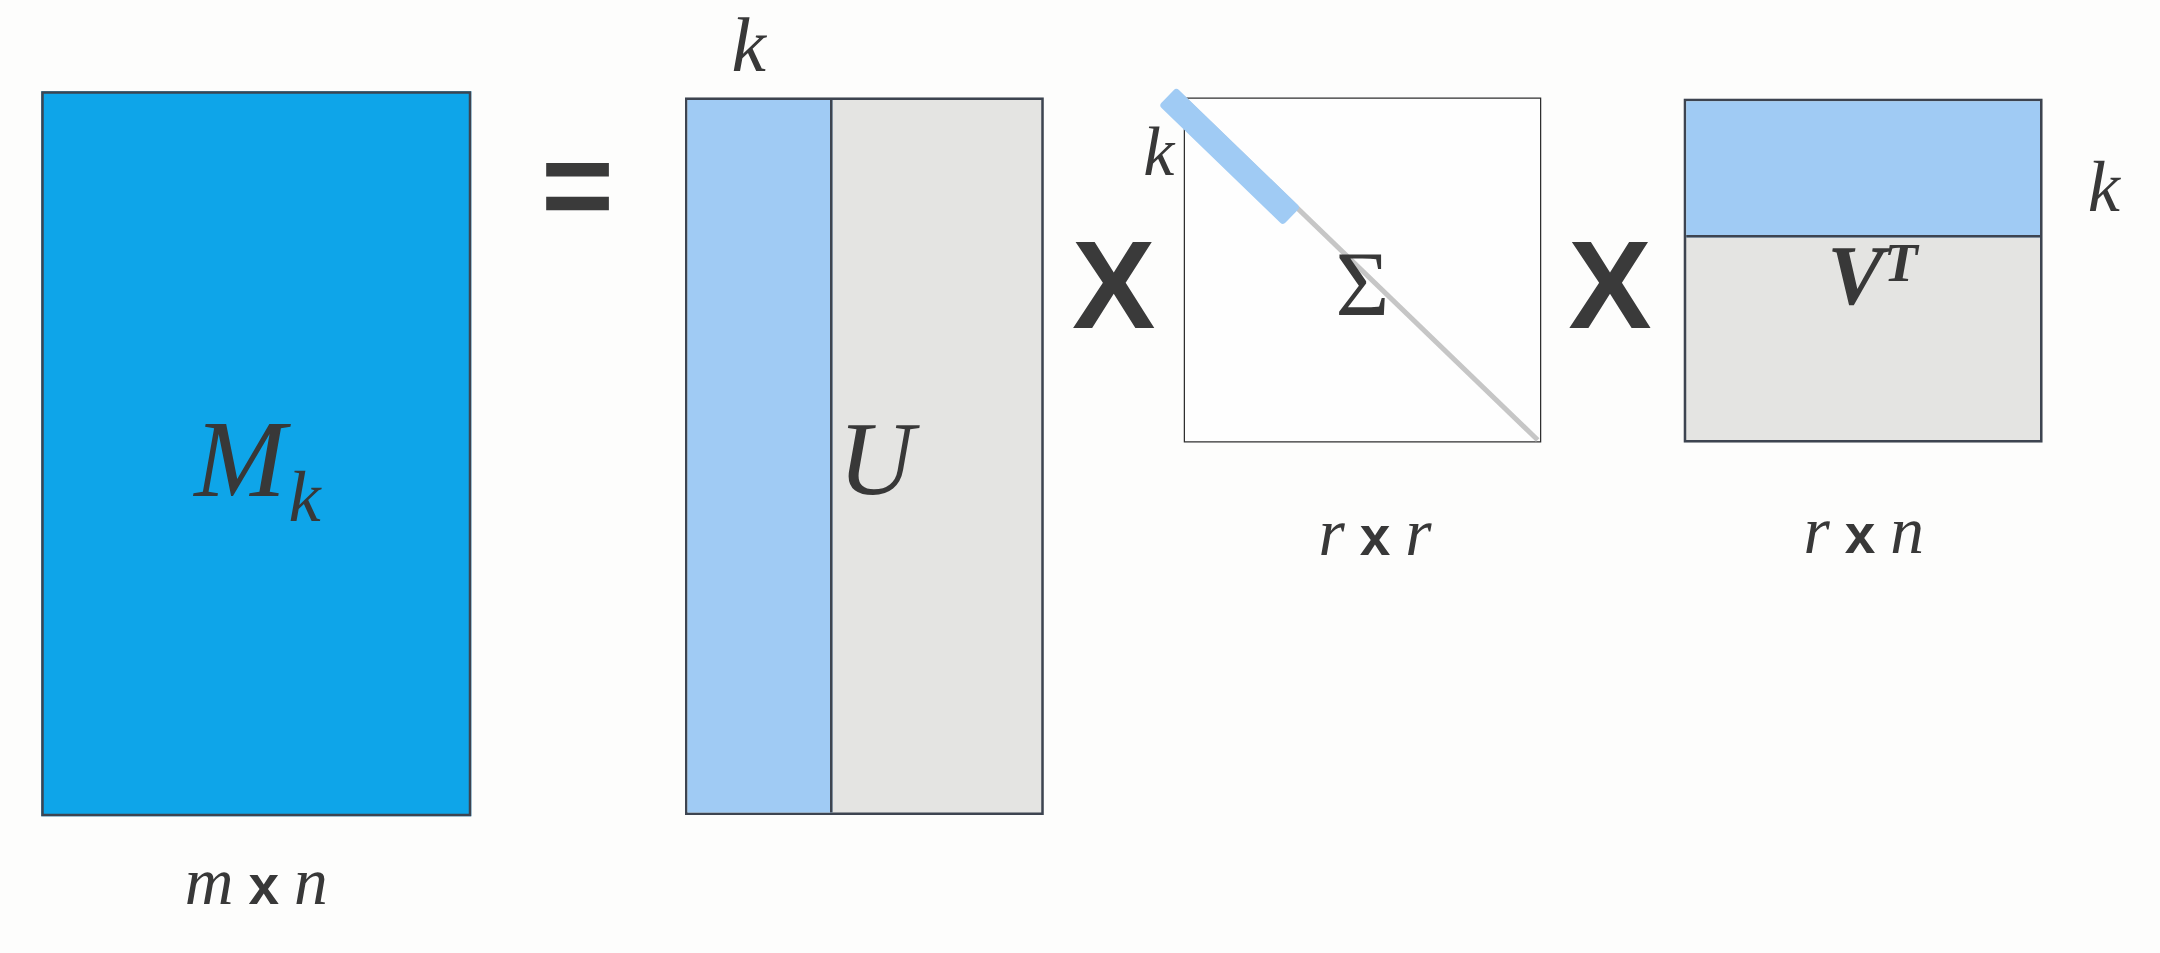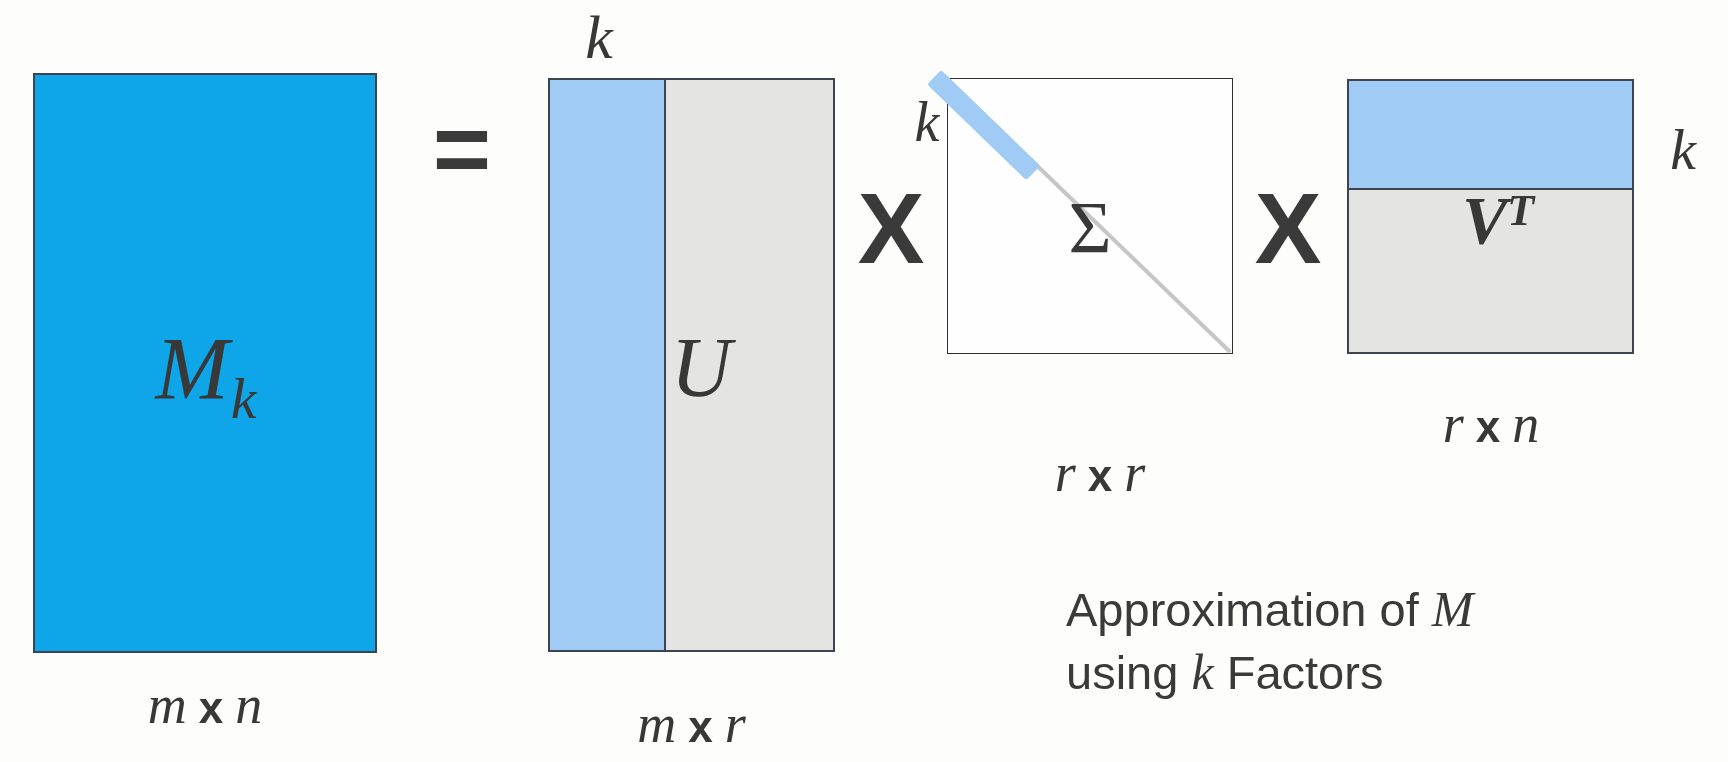--- a/index.html
+++ b/index.html
@@ -44,21 +44,21 @@
       font-family:"Liberation Sans", sans-serif;font-weight:700;color:#3a3a3a;}
   .op-equals{left:423px;top:104px;width:78px;height:88px;font-size:100px;}
   .op-x1{left:852px;top:180px;width:78px;height:96px;font-size:100px;}
   .op-x2{left:1249px;top:180px;width:78px;height:96px;font-size:100px;}
 
   
   .dim-label{position:absolute;text-align:center;font-style:italic;font-size:54px;line-height:64px;white-space:nowrap;}
   .dim-x{font-family:"Liberation Sans", sans-serif;font-weight:700;font-style:normal;font-size:44px;margin:0 12px;}
   .dim-mn{left:33px;top:673px;width:344px;}
   .dim-mr{left:548px;top:692px;width:287px;}
-  .dim-rr{left:1000px;top:394px;width:200px;margin-top:47px;}
+  .dim-rr{left:1000px;top:394px;width:200px;}
   .dim-rn{left:1376px;top:392px;width:230px;text-align:center;}
 
   
   .caption{position:absolute;left:1066px;top:578px;font-family:"Liberation Sans", sans-serif;
            font-size:47px;line-height:62px;color:#3a3a3a;white-space:nowrap;}
   .caption .math{font-family:"Liberation Serif", serif;font-style:italic;font-size:50px;}
 </style>
 </head>
 <body>
 
@@ -73,23 +73,20 @@
     <span>m</span><span class="dim-x">x</span><span>n</span>
   </div>
 
   <div class="op op-equals">=</div>
 
   <div class="k-label k-top-u">k</div>
   <div class="rect fill-gray matrix-u">
     <div class="u-strip"></div>
   </div>
   <div class="u-label">U</div>
-  <div class="dim-label dim-mr">
-    <span>m</span><span class="dim-x">x</span><span>r</span>
-  </div>
 
   <div class="op op-x1">X</div>
 
   <div class="k-label k-sigma">k</div>
   <div class="rect matrix-sigma"></div>
   <div class="sigma-diagonal"></div>
   <div class="sigma-bar"></div>
   <div class="sigma-label">Σ</div>
   <div class="dim-label dim-rr">
     <span>r</span><span class="dim-x">x</span><span>r</span>
@@ -101,22 +98,14 @@
     <div class="vt-band"></div>
   </div>
   <div class="vt-label">
     <span>V</span><span class="vt-sup">T</span>
   </div>
   <div class="k-label k-vt">k</div>
   <div class="dim-label dim-rn">
     <span>r</span><span class="dim-x">x</span><span>n</span>
   </div>
 
-  <div class="caption">
-    <div>
-      <span>Approximation of </span><span class="math">M</span>
-    </div>
-    <div>
-      <span>using </span><span class="math">k</span><span> Factors</span>
-    </div>
-  </div>
 
 </div>
 
 </body></html>

